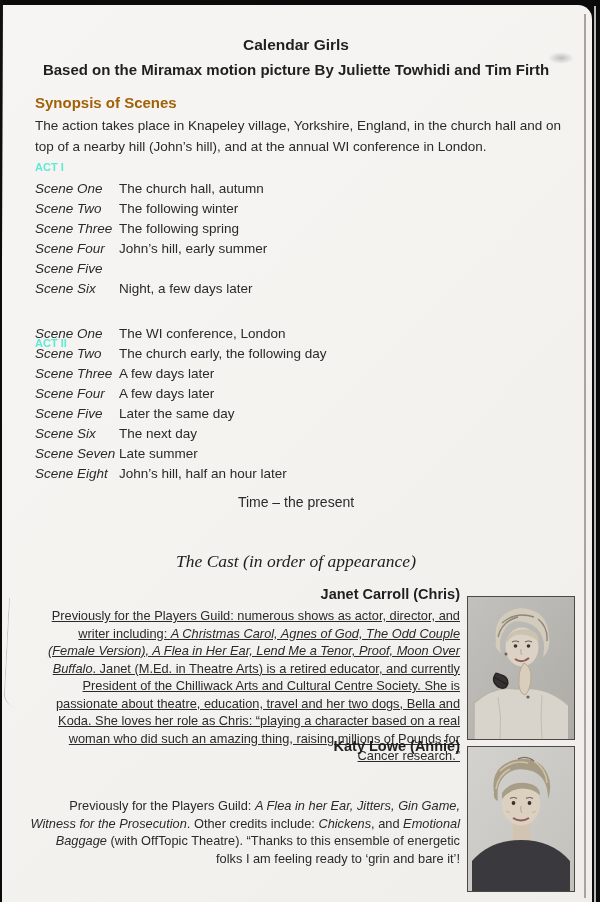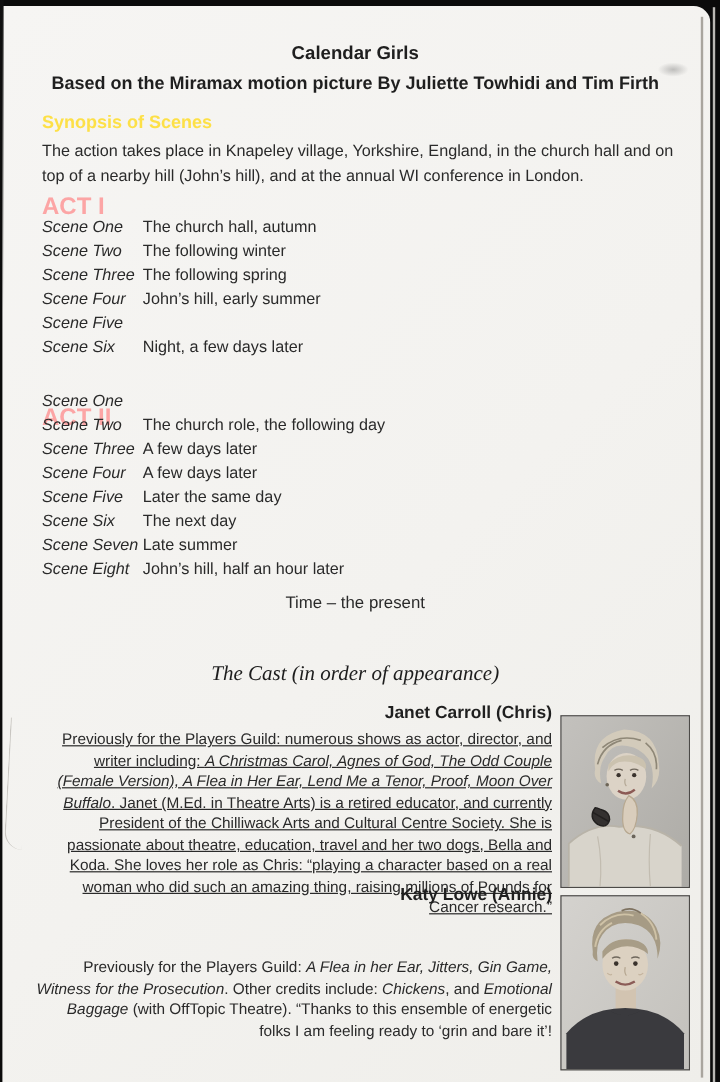--- a/index.html
+++ b/index.html
@@ -37,24 +37,24 @@
     border-left:1px solid rgba(120,115,105,.35);
     border-radius:0 0 0 60px;transform:rotate(3deg);
   }
 
   .abs{position:absolute;}
   .center{left:0;width:592px;text-align:center;}
 
   .title{top:36px;font-size:15.5px;font-weight:bold;color:#1f1f1f;}
   .byline{top:61px;font-size:15px;font-weight:bold;color:#1f1f1f;}
 
-  .syn-head{top:94px;left:35px;font-size:15px;font-weight:bold;color:#fde047;text-align:center;}
+  .syn-head{top:94px;left:35px;font-size:15px;font-weight:bold;color:#a16207;text-align:center;}
   .syn-body{top:115px;left:35px;width:528px;font-size:13.5px;line-height:21px;color:#2a2a2a;}
 
-  .act-head{left:35px;font-size:20px;font-weight:bold;color:#fca5a5;}
+  .act-head{left:35px;font-size:11px;font-weight:bold;color:#5eead4;}
   .act1-head{top:161px;}
   .act2-head{top:318px;margin-top:19px;}
   .scene-list{left:35px;width:460px;}
   .act1-list{top:181px;}
   .act2-list{top:326px;}
   .scene-row{display:flex;height:20px;font-size:13.5px;color:#2a2a2a;}
   .scene-label{width:84px;flex:0 0 84px;font-style:italic;}
   .scene-desc{flex:1;}
 
   .time-note{top:494px;font-size:14px;color:#2a2a2a;}
@@ -121,24 +121,25 @@
       <div class="scene-row">
         <span class="scene-label">Scene Six</span>
         <span class="scene-desc">Night, a few days later</span>
       </div>
     </div>
 
   <div class="abs act-head act2-head">ACT II</div>
   <div class="abs scene-list act2-list" id="act-list-1">
       <div class="scene-row">
         <span class="scene-label">Scene One</span>
+        <span class="scene-desc">The WI conference, London</span>
       </div>
       <div class="scene-row">
         <span class="scene-label">Scene Two</span>
-        <span class="scene-desc">The church role, the following day</span>
+        <span class="scene-desc">The church early, the following day</span>
       </div>
       <div class="scene-row">
         <span class="scene-label">Scene Three</span>
         <span class="scene-desc">A few days later</span>
       </div>
       <div class="scene-row">
         <span class="scene-label">Scene Four</span>
         <span class="scene-desc">A few days later</span>
       </div>
       <div class="scene-row">

